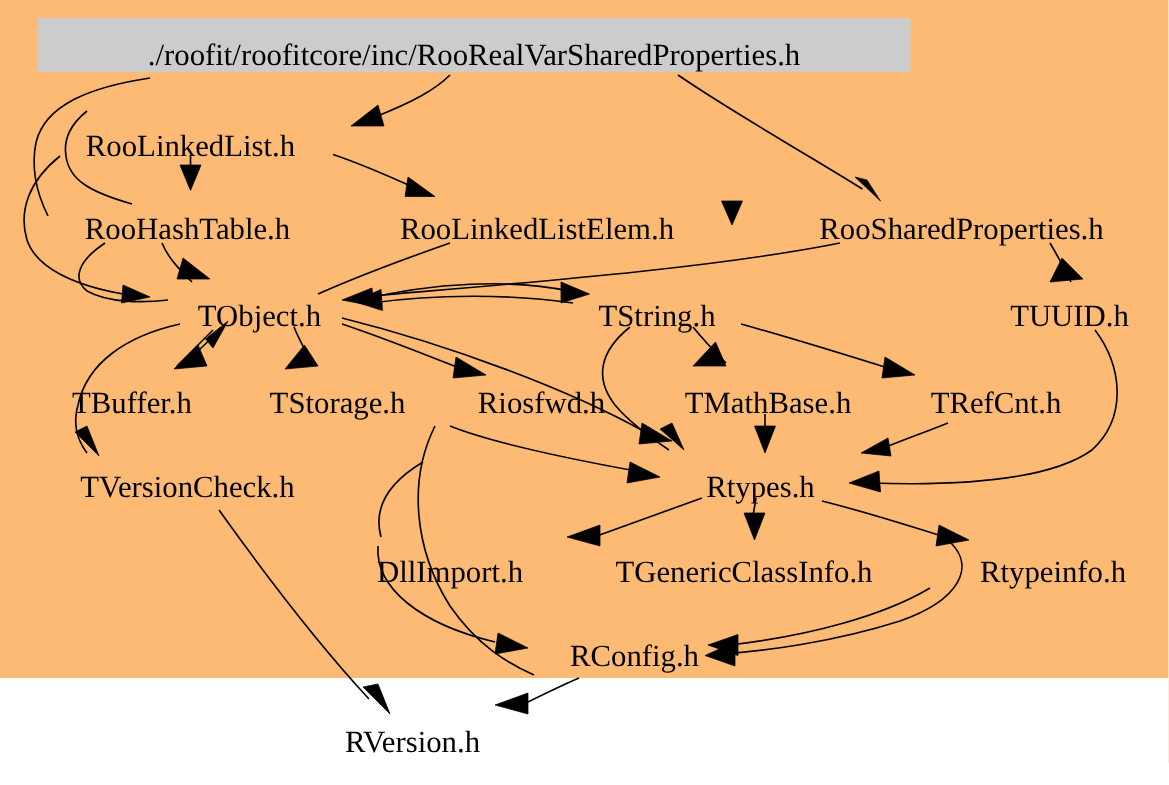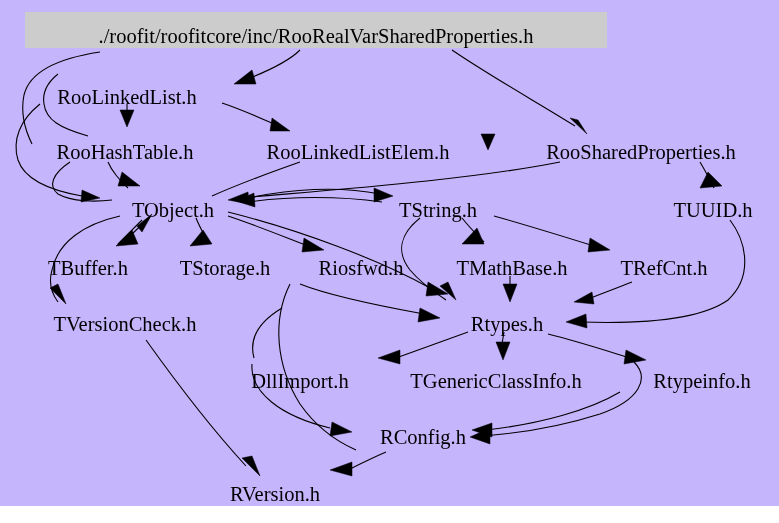--- a/index.html
+++ b/index.html
@@ -9,22 +9,22 @@
   }
   body {
     width: 779px;
     height: 523px;
     overflow: hidden;
     font-family: "Liberation Serif", "DejaVu Serif", serif;
   }
   #graph-root {
     position: relative;
     width: 779px;
-    height: 506px;
-    background: #c4b5fd;
+    height: 452px;
+    background: #fdba74;
   }
   svg.graph-canvas {
     position: absolute;
     top: 0;
     left: 0;
     width: 779px;
     height: 523px;
   }
   .node-label {
     font-family: "Liberation Serif", "DejaVu Serif", serif;

